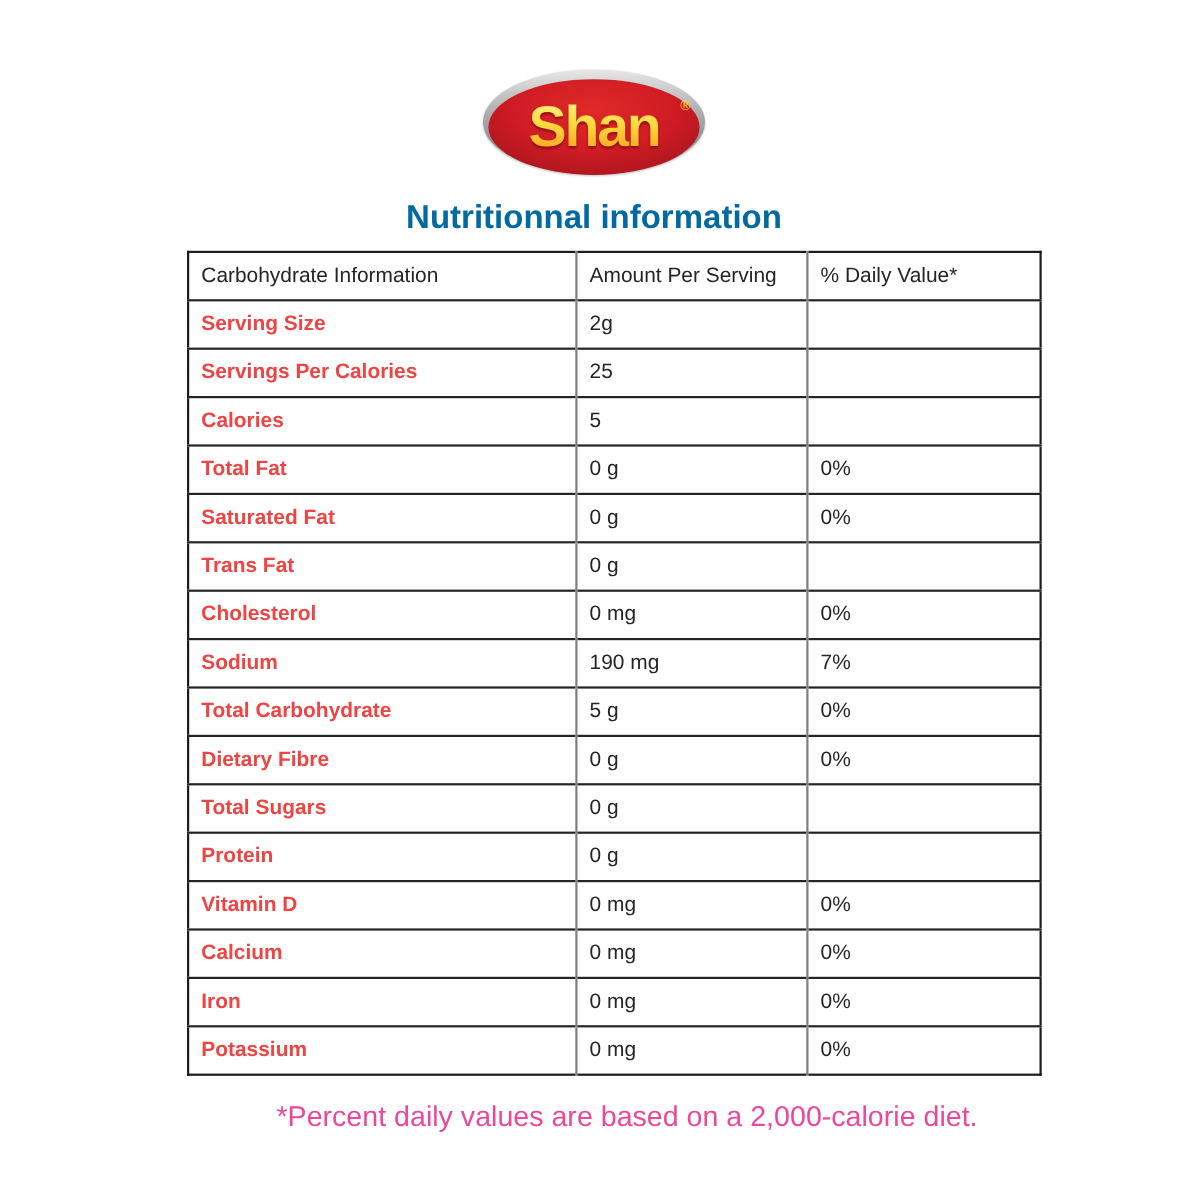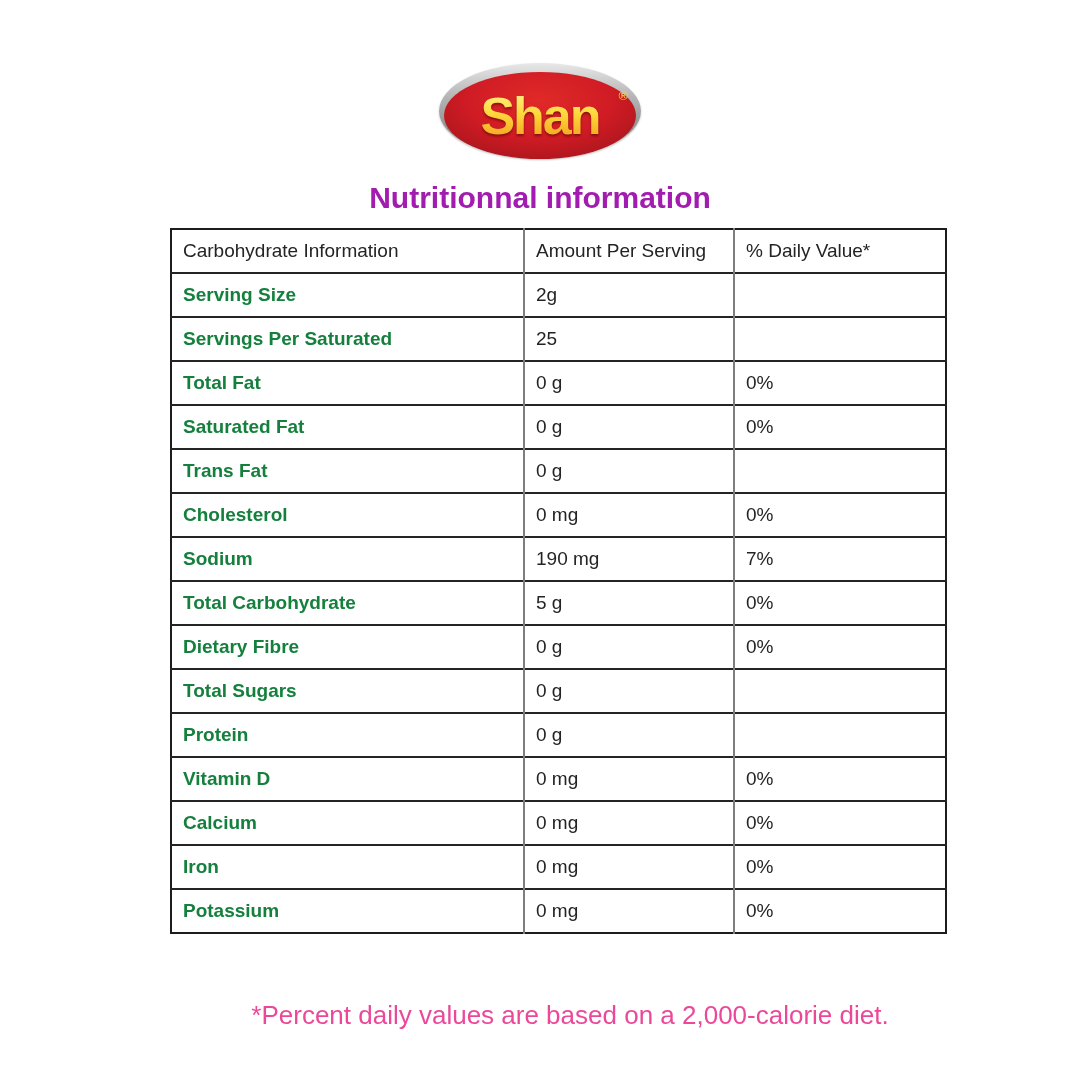--- a/index.html
+++ b/index.html
@@ -33,21 +33,21 @@
   }
   .logo-reg{
     position:absolute;top:16px;right:8px;font-size:13px;font-weight:bold;
     background:linear-gradient(180deg,#ffe94d,#f2a41e);
     -webkit-background-clip:text;background-clip:text;color:transparent;
   }
 
   
   .page-title{
     position:absolute;top:181px;left:0;width:100%;text-align:center;
-    font-size:30px;font-weight:bold;color:#a21caf;letter-spacing:0px;
+    font-size:30px;font-weight:bold;color:#0369a1;letter-spacing:0px;
   }
 
   
   .nutri-table{
     position:absolute;left:170px;top:228px;width:775px;
     border-collapse:collapse;table-layout:fixed;
     border:2px solid #1c1c1c;
   }
   .nutri-table col.c1{width:353px;}
   .nutri-table col.c2{width:210px;}
@@ -56,21 +56,21 @@
     height:42px;padding:0 0 0 11px;text-align:left;vertical-align:middle;
     font-size:19px;font-weight:normal;color:#242424;
     border-top:2px solid #242424;
     overflow:hidden;white-space:nowrap;
   }
   .nutri-table thead th{border-top:none;}
   .nutri-table td:nth-child(2),.nutri-table th:nth-child(2),
   .nutri-table td:nth-child(3),.nutri-table th:nth-child(3){
     border-left:2px solid #7e7e7e;
   }
-  .nutri-table tbody td.row-label{font-weight:bold;color:#15803d;}
+  .nutri-table tbody td.row-label{font-weight:bold;color:#ef4444;}
 
   
   .footnote{
     position:absolute;top:1000px;left:0;width:100%;text-align:center;
     font-size:26px;color:#ec4899;padding-left:30px;
   }
 </style>
 </head>
 <body>
 
@@ -98,22 +98,27 @@
       <th>% Daily Value*</th>
     </tr>
   </thead>
   <tbody id="table-body">
       <tr>
         <td class="row-label">Serving Size</td>
         <td class="row-amount">2g</td>
         <td class="row-dv"></td>
       </tr>
       <tr>
-        <td class="row-label">Servings Per Saturated</td>
+        <td class="row-label">Servings Per Calories</td>
         <td class="row-amount">25</td>
+        <td class="row-dv"></td>
+      </tr>
+      <tr>
+        <td class="row-label">Calories</td>
+        <td class="row-amount">5</td>
         <td class="row-dv"></td>
       </tr>
       <tr>
         <td class="row-label">Total Fat</td>
         <td class="row-amount">0 g</td>
         <td class="row-dv">0%</td>
       </tr>
       <tr>
         <td class="row-label">Saturated Fat</td>
         <td class="row-amount">0 g</td>

